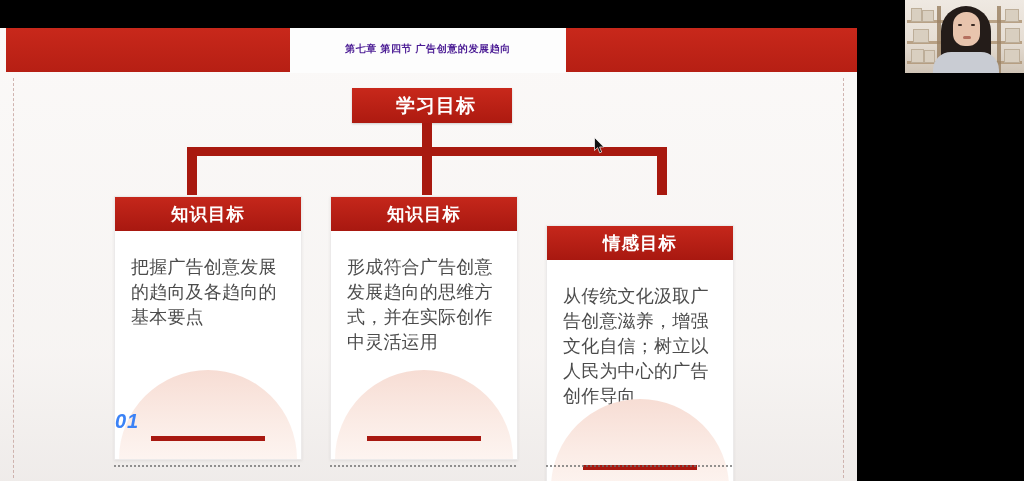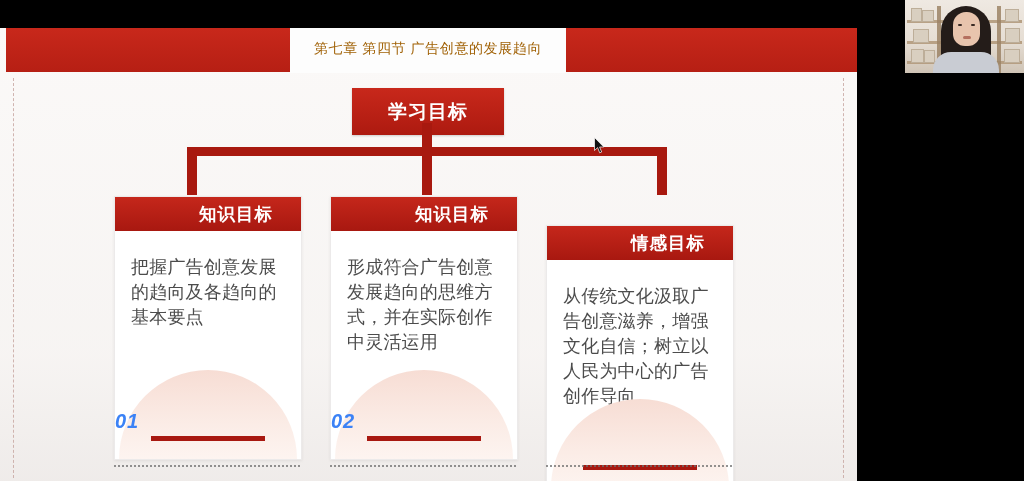--- a/index.html
+++ b/index.html
@@ -40,23 +40,23 @@
     background: linear-gradient(180deg,#c8281b 0%, #b61f14 100%);
   }
   #title-plate {
     position: absolute;
     left: 284px; top: -3px;
     width: 276px; height: 48px;
     background: #fdfdfd;
     display: flex; align-items: center; justify-content: center;
   }
   #title-text {
-    color: #a16207;
-    font-size: 14px;
-    font-weight: 400;
+    color: #4c1d95;
+    font-size: 10px;
+    font-weight: 700;
     letter-spacing: 0.6px;
     white-space: nowrap;
   }
 
   
   .rail {
     position: absolute;
     top: 50px;
     width: 1px;
     height: 400px;
@@ -65,24 +65,25 @@
   }
   #rail-left  { left: 13px; }
   #rail-right { left: 843px; }
 
   
   #tree { position: absolute; left: 0; top: 0; width: 857px; height: 453px; }
 
   #root-box {
     position: absolute;
     left: 352px; top: 60px;
-    width: 152px; height: 47px;
+    width: 152px; height: 35px;
     background: linear-gradient(180deg,#c8281b 0%,#ad1a10 100%);
     display: flex; align-items: center; justify-content: center;
     box-shadow: 0 1px 2px rgba(0,0,0,.18);
+    padding-left: 8px;
   }
   #root-box .lbl {
     color: #ffffff;
     font-size: 19px;
     font-weight: 700;
     letter-spacing: 1px;
   }
 
   .conn { position: absolute; background: #a8190f; }
   #stem-top   { left: 422px; top: 95px;  width: 10px; height: 24px; }
@@ -104,21 +105,21 @@
   }
   #card-1 { left: 114px; }
   #card-2 { left: 330px; }
   #card-3 { left: 546px; margin-top: 29px; }
 
   .card-header {
     position: absolute;
     left: 0; top: 0;
     width: 186px; height: 34px;
     background: linear-gradient(180deg,#c5271b 0%,#a81810 100%);
-    display: flex; align-items: center; justify-content: center; padding-left: 28px;
+    display: flex; align-items: center; justify-content: center;
   }
   .card-header .lbl {
     color: #ffffff;
     font-size: 17.5px;
     font-weight: 700;
     letter-spacing: 1px;
   }
 
   .card-body {
     position: absolute;
@@ -292,21 +293,20 @@
         <div class="num">01</div>
         <div class="num-underline"></div>
       </div>
 
       <div class="card" id="card-2">
         <div class="card-header">
           <span class="lbl">知识目标</span>
         </div>
         <div class="card-body">形成符合广告创意发展趋向的思维方式，并在实际创作中灵活运用</div>
         <div class="arc"></div>
-        <div class="num">02</div>
         <div class="num-underline"></div>
       </div>
 
       <div class="card" id="card-3">
         <div class="card-header">
           <span class="lbl">情感目标</span>
         </div>
         <div class="card-body">从传统文化汲取广告创意滋养，增强文化自信；树立以人民为中心的广告创作导向</div>
         <div class="arc"></div>
         <div class="num-underline"></div>

